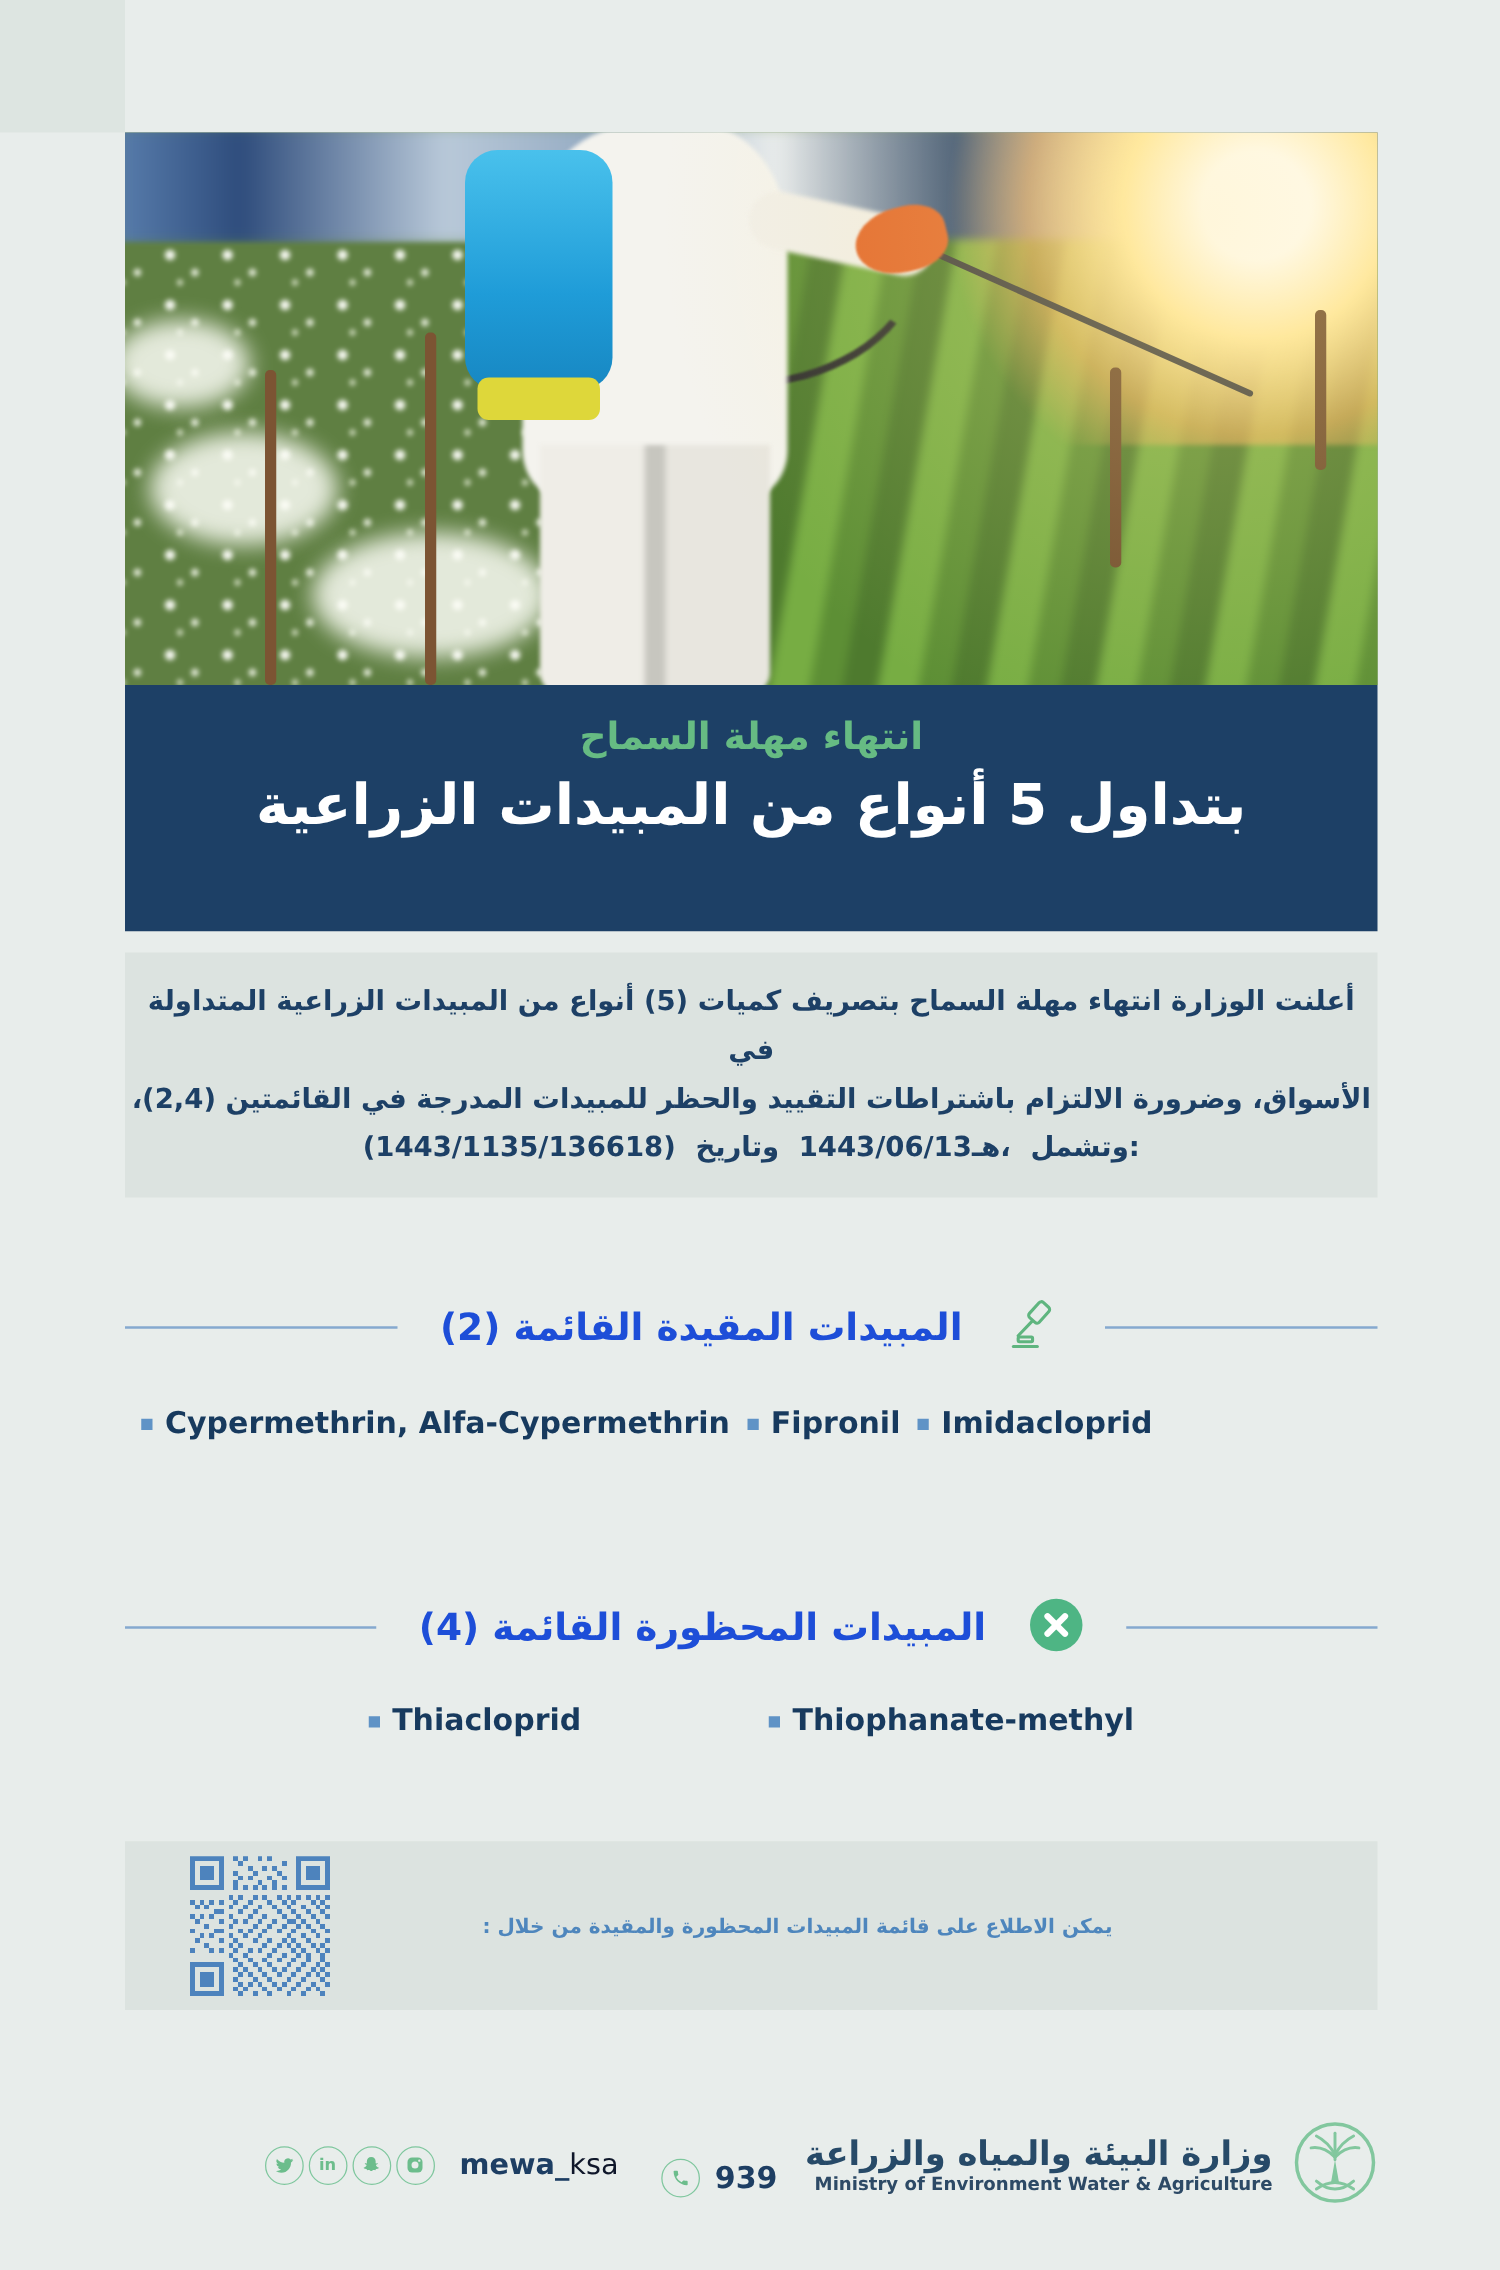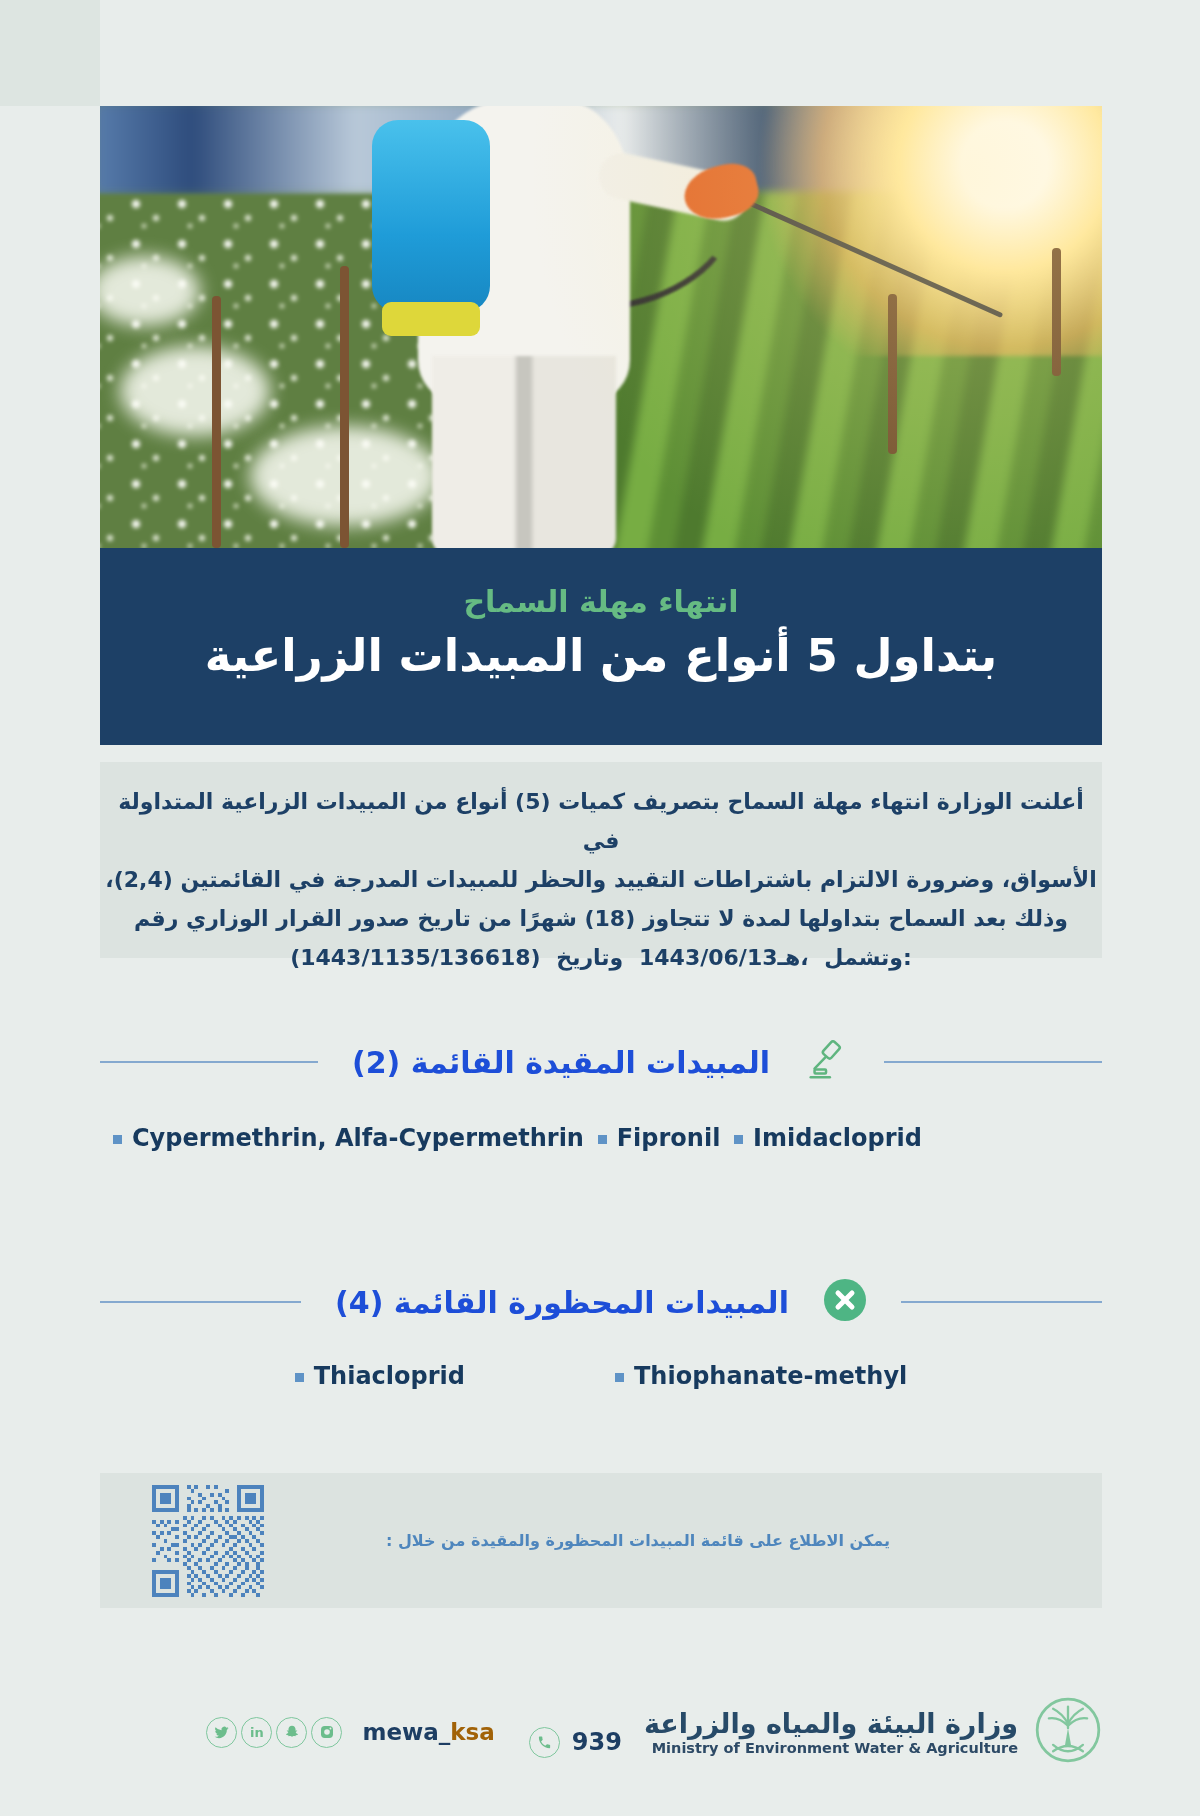--- a/index.html
+++ b/index.html
@@ -59,21 +59,21 @@
   .tank-cap{left:282px;top:196px;width:98px;height:34px;background:#ded73a;border-radius:9px;filter:blur(.6px);}
   .glove{left:584px;top:60px;width:74px;height:52px;background:#e2672a;
     border-radius:50% 40% 40% 50%;transform:rotate(-14deg);filter:blur(.8px);}
   .wand{left:630px;top:86px;width:298px;height:5px;background:#3f3f3f;border-radius:3px;
     transform:rotate(24deg);transform-origin:left center;}
   .warmglow{left:0;top:0;right:0;bottom:0;
     background:radial-gradient(circle at 86% 16%,rgba(255,230,150,.35),rgba(255,230,150,0) 46%);}
 
   
   .banner{top:548px;height:197px;background:#1d4066;text-align:center;}
-  .kicker{margin-top:36px;font-size:30px;font-weight:700;color:#66bb83;}
+  .kicker{margin-top:24px;font-size:30px;font-weight:700;color:#66bb83;}
   .title{margin-top:10px;font-size:45px;font-weight:700;color:#ffffff;}
 
   
   .intro{top:762px;height:196px;background:#dce3e0;color:#1d4066;
     font-size:22px;font-weight:700;text-align:center;}
   .intro .ln{line-height:39px;}
   .intro{padding-top:20px;box-sizing:border-box;}
   .p4 span + span{margin-left:8px;}
 
   
@@ -98,21 +98,21 @@
 
   
   .footer{top:1692px;height:80px;display:flex;align-items:center;justify-content:flex-end;}
   .foot-left{display:flex;align-items:center;gap:10px;}
   .socials{display:flex;gap:4px;}
   .circle-icon{width:31px;height:31px;border-radius:50%;border:1.6px solid #7fc79e;
     display:flex;align-items:center;justify-content:center;box-sizing:border-box;}
   .in-glyph{color:#6cbd8c;font-size:13px;font-weight:700;line-height:1;}
   .handle{margin-left:10px;font-size:23px;}
   .handle .b{font-weight:700;color:#1d3e63;}
-  .handle .l{font-weight:700;color:#a16207;}
+  .handle .l{font-weight:400;color:#0f172a;}
   .phone-wrap{margin-left:24px;display:flex;align-items:center;gap:12px;margin-top:20px;}
   .phone-num{font-size:24px;font-weight:700;color:#1d3e63;}
   .ministry{display:flex;align-items:center;gap:16px;}
   .ministry-text{text-align:right;}
   .min-ar{font-size:27px;font-weight:700;color:#274a68;margin-left:22px;}
   .min-en{font-size:14.5px;font-weight:700;color:#2d4a66;margin-top:1px;}
 </style>
 </head>
 <body>
 
@@ -143,21 +143,20 @@
 </div>
 
 <div class="abs content banner">
   <div class="kicker" dir="rtl">انتهاء مهلة السماح</div>
   <div class="title" dir="rtl">بتداول 5 أنواع من المبيدات الزراعية</div>
 </div>
 
 <div class="abs content intro">
   <div class="ln" dir="rtl">أعلنت الوزارة انتهاء مهلة السماح بتصريف كميات (5) أنواع من المبيدات الزراعية المتداولة في</div>
   <div class="ln" dir="rtl">الأسواق، وضرورة الالتزام باشتراطات التقييد والحظر للمبيدات المدرجة في القائمتين (2,4)،</div>
-  <div class="ln" dir="rtl">وذلك بعد السماح بتداولها لمدة لا تتجاوز (18) شهرًا من تاريخ صدور القرار الوزاري رقم</div>
   <div class="ln p4" dir="ltr">
     <span dir="ltr">(1443/1135/136618)</span>
     <span dir="rtl">وتاريخ</span>
     <span dir="ltr">1443/06/13هـ،</span>
     <span dir="ltr">وتشمل:</span>
   </div>
 </div>
 
 <div class="abs content sec-head head-restricted">
   <div class="line"></div>

